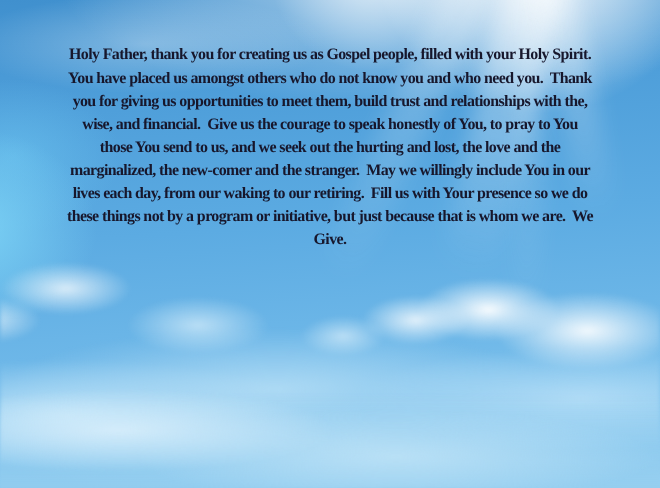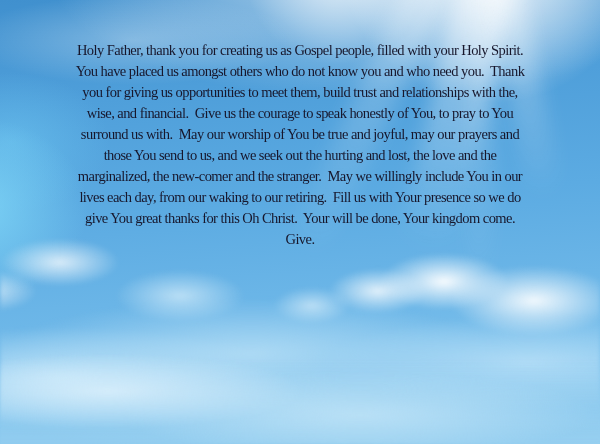--- a/index.html
+++ b/index.html
@@ -77,21 +77,21 @@
     filter: blur(1px);
   }
   
   .prayer {
     position: absolute;
     left: 0; right: 0; top: 0;
     padding-top: 40px;
     text-align: center;
   }
   .line {
-    font-weight: normal;
+    font-weight: bold;
     font-size: 14.5px;
     line-height: 21px;
     letter-spacing: -0.55px;
     white-space: pre;
     text-align: center;
   }
 </style>
 </head>
 <body>
 
@@ -102,20 +102,19 @@
   <div class="ray ray3"></div>
   <div class="ray ray4"></div>
   <div class="clouds"></div>
   <div class="haze"></div>
 
   <div class="prayer" id="prayer" style="color: rgb(23, 23, 44);">
     <div class="line">Holy Father, thank you for creating us as Gospel people, filled with your Holy Spirit.</div>
     <div class="line">You have placed us amongst others who do not know you and who need you.  Thank</div>
     <div class="line">you for giving us opportunities to meet them, build trust and relationships with the,</div>
     <div class="line">wise, and financial.  Give us the courage to speak honestly of You, to pray to You</div>
-    <div class="line">surround us with.  May our worship of You be true and joyful, may our prayers and</div>
     <div class="line">those You send to us, and we seek out the hurting and lost, the love and the</div>
     <div class="line">marginalized, the new-comer and the stranger.  May we willingly include You in our</div>
     <div class="line">lives each day, from our waking to our retiring.  Fill us with Your presence so we do</div>
-    <div class="line">give You great thanks for this Oh Christ.  Your will be done, Your kingdom come.</div>
+    <div class="line">these things not by a program or initiative, but just because that is whom we are.  We</div>
     <div class="line">Give.</div>
   </div>
 </div>
 
 </body></html>

